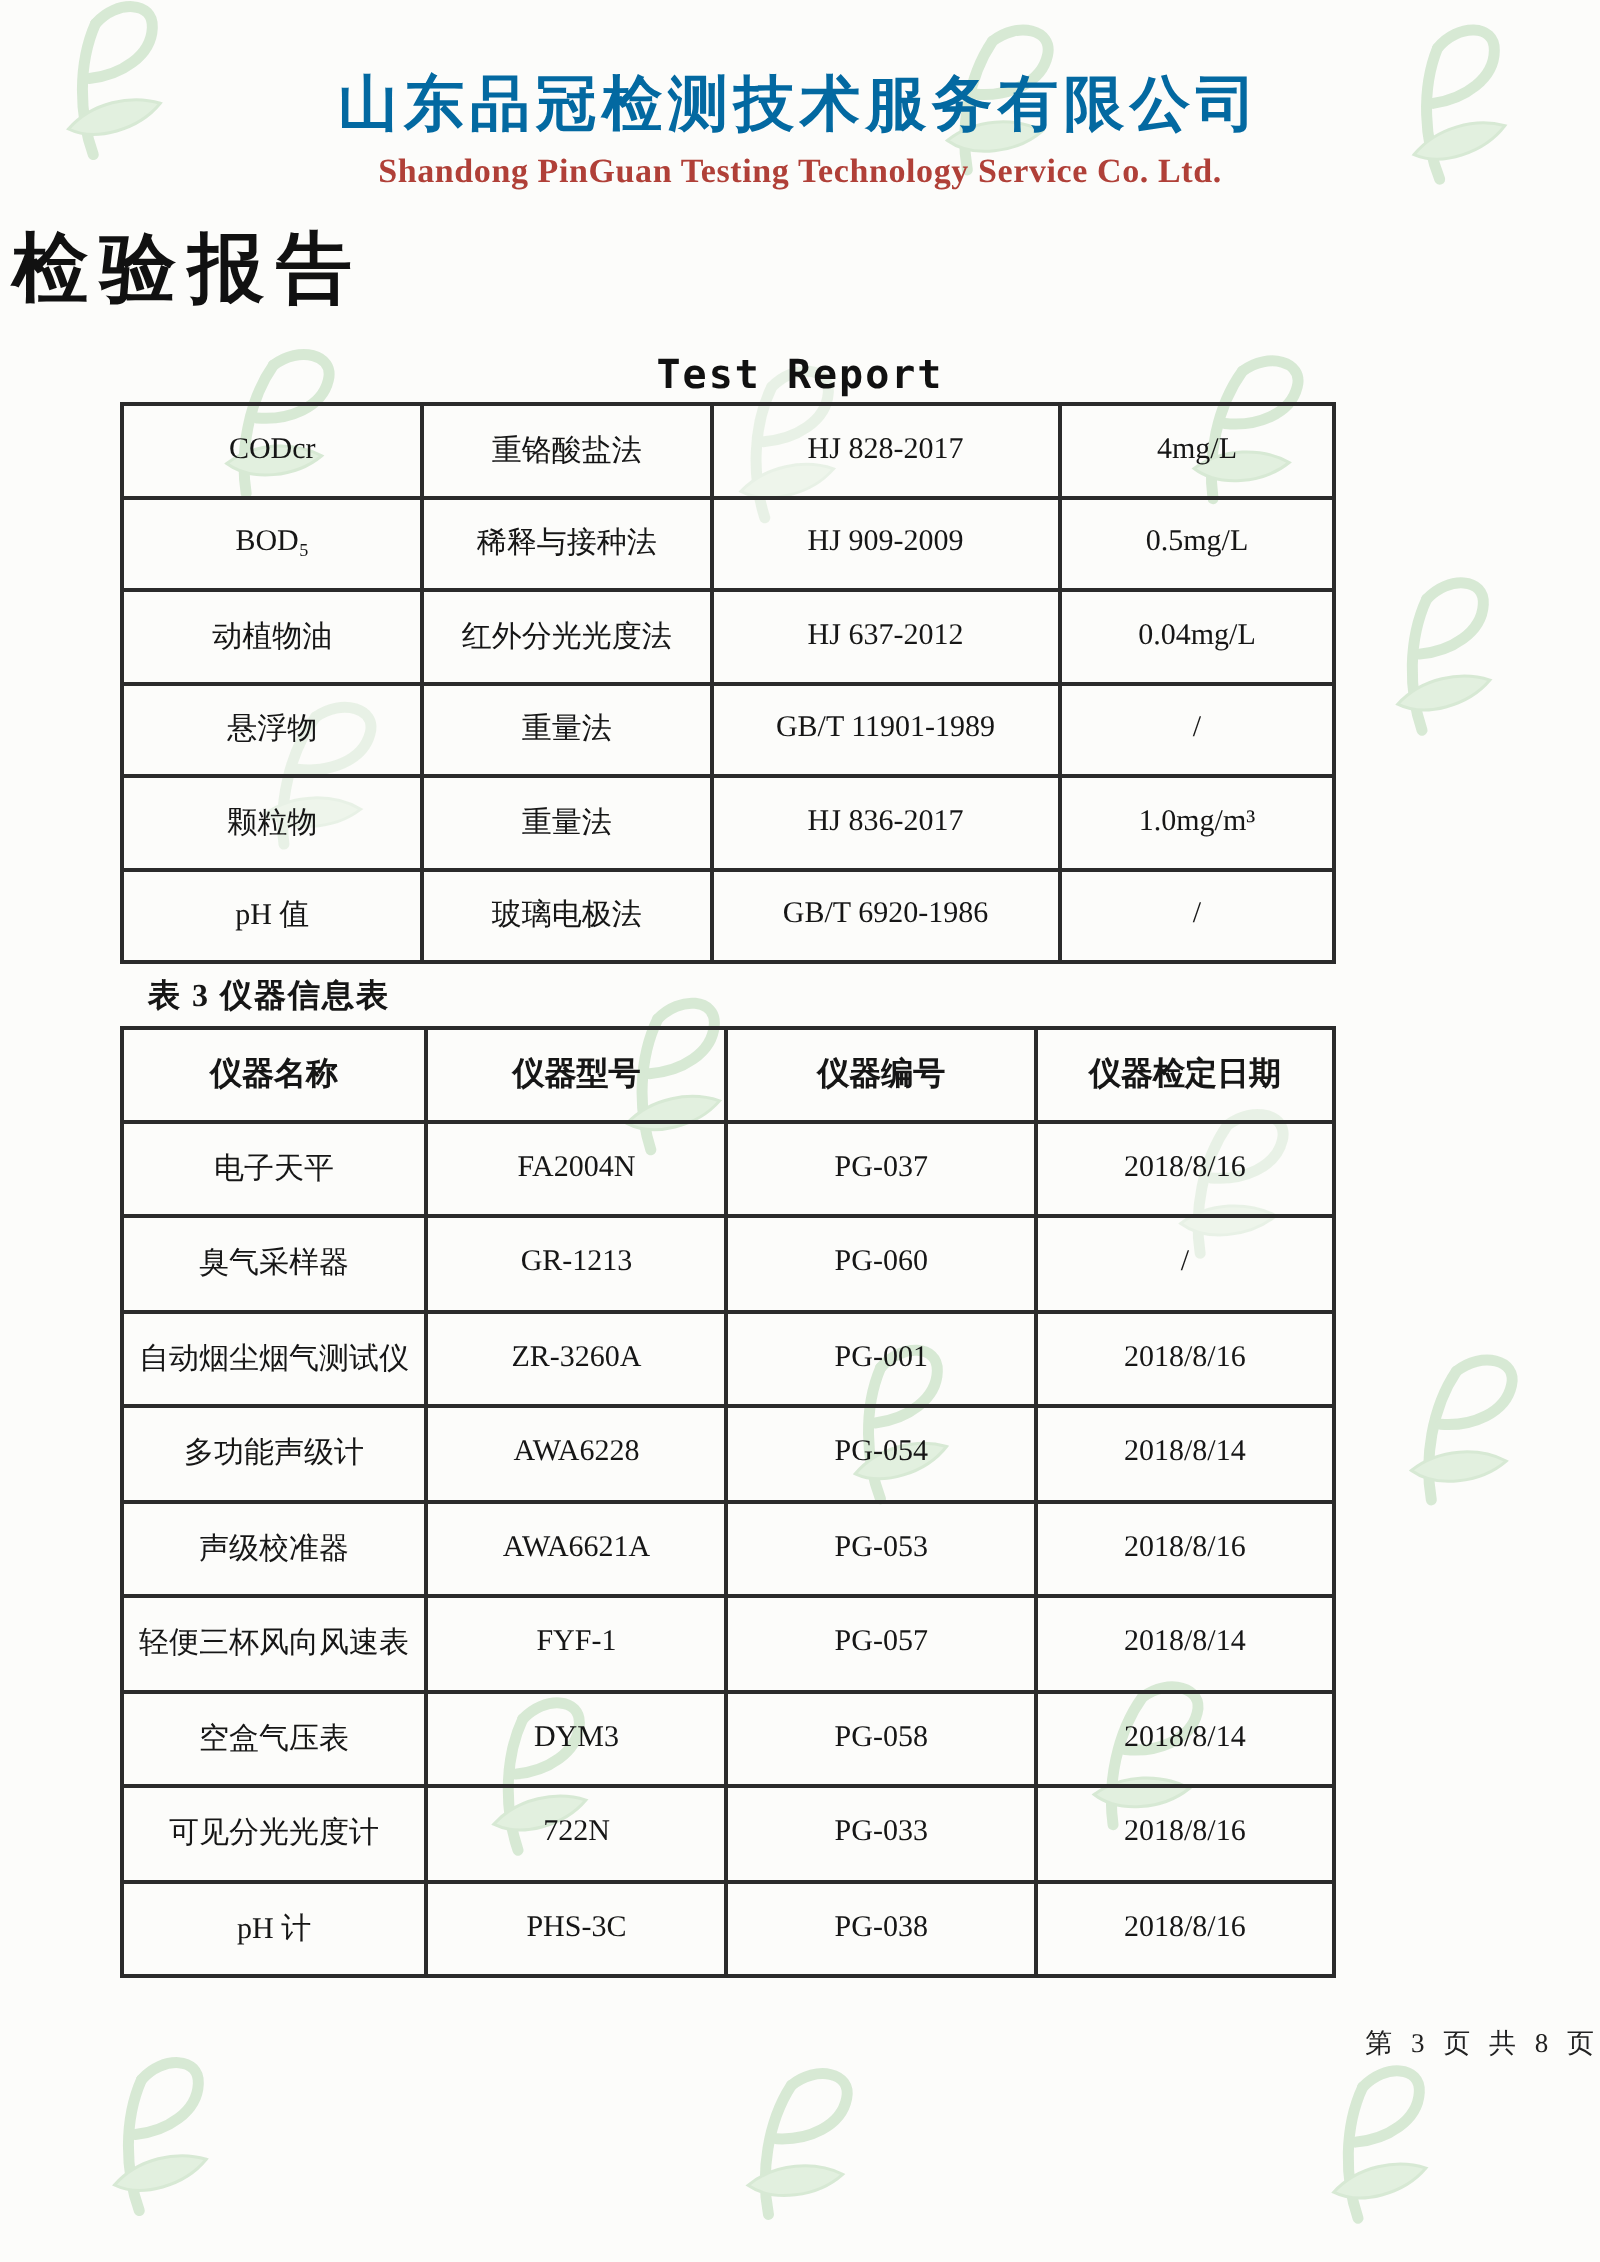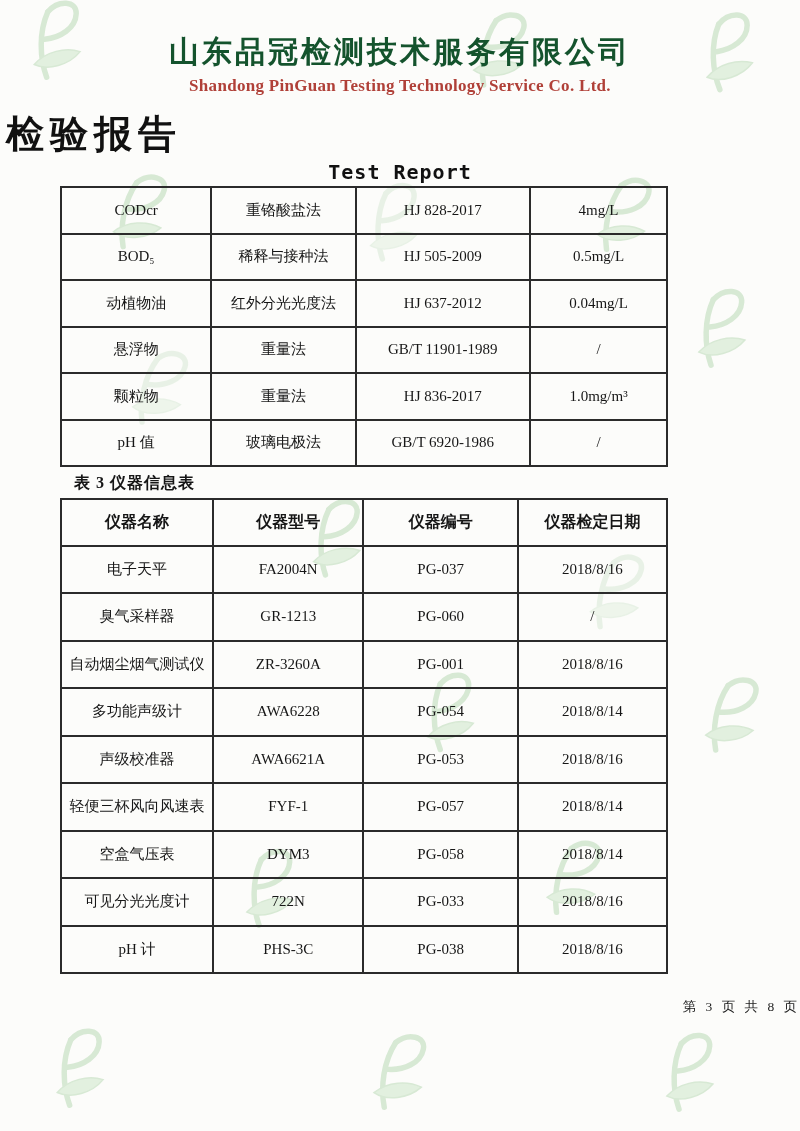--- a/index.html
+++ b/index.html
@@ -17,34 +17,34 @@
     position:absolute; width:64px; height:84px;
     opacity:0.42; z-index:0; pointer-events:none;
   }
   .wm.faint { opacity:0.22; }
   .wm svg { width:100%; height:100%; }
   
   .content { position:relative; z-index:1; }
   .company-cn {
     padding-top:32px; text-align:center;
     font-size:30px; font-weight:bold; letter-spacing:3px;
-    color:#14532d;
+    color:#0369a1;
   }
   .company-en {
     margin-top:3px; text-align:center;
     font-size:17px; font-weight:bold; letter-spacing:0.3px;
     color:#b04038;
   }
   .title-cn {
     margin-top:13px; text-align:left;
     font-size:38px; font-weight:bold; letter-spacing:6px; text-indent:6px;
     color:#111;
   }
   .title-en {
-    margin-top:0px; text-align:center;
+    margin-top:15px; text-align:center;
     font-family:"DejaVu Sans Mono",monospace;
     font-size:20px; font-weight:bold; letter-spacing:1px;
     color:#111;
   }
   
   table.doc-table {
     border-collapse:collapse; table-layout:fixed;
     width:608px; margin-left:60px;
     background:transparent;
   }
@@ -160,21 +160,21 @@
       <tbody>
         <tr>
           <td>CODcr</td>
           <td>重铬酸盐法</td>
           <td>HJ 828-2017</td>
           <td>4mg/L</td>
         </tr>
         <tr>
           <td>BOD₅</td>
           <td>稀释与接种法</td>
-          <td>HJ 505-2009</td>
+          <td>HJ 909-2009</td>
           <td>0.5mg/L</td>
         </tr>
         <tr>
           <td>动植物油</td>
           <td>红外分光光度法</td>
           <td>HJ 637-2012</td>
           <td>0.04mg/L</td>
         </tr>
         <tr>
           <td>悬浮物</td>

